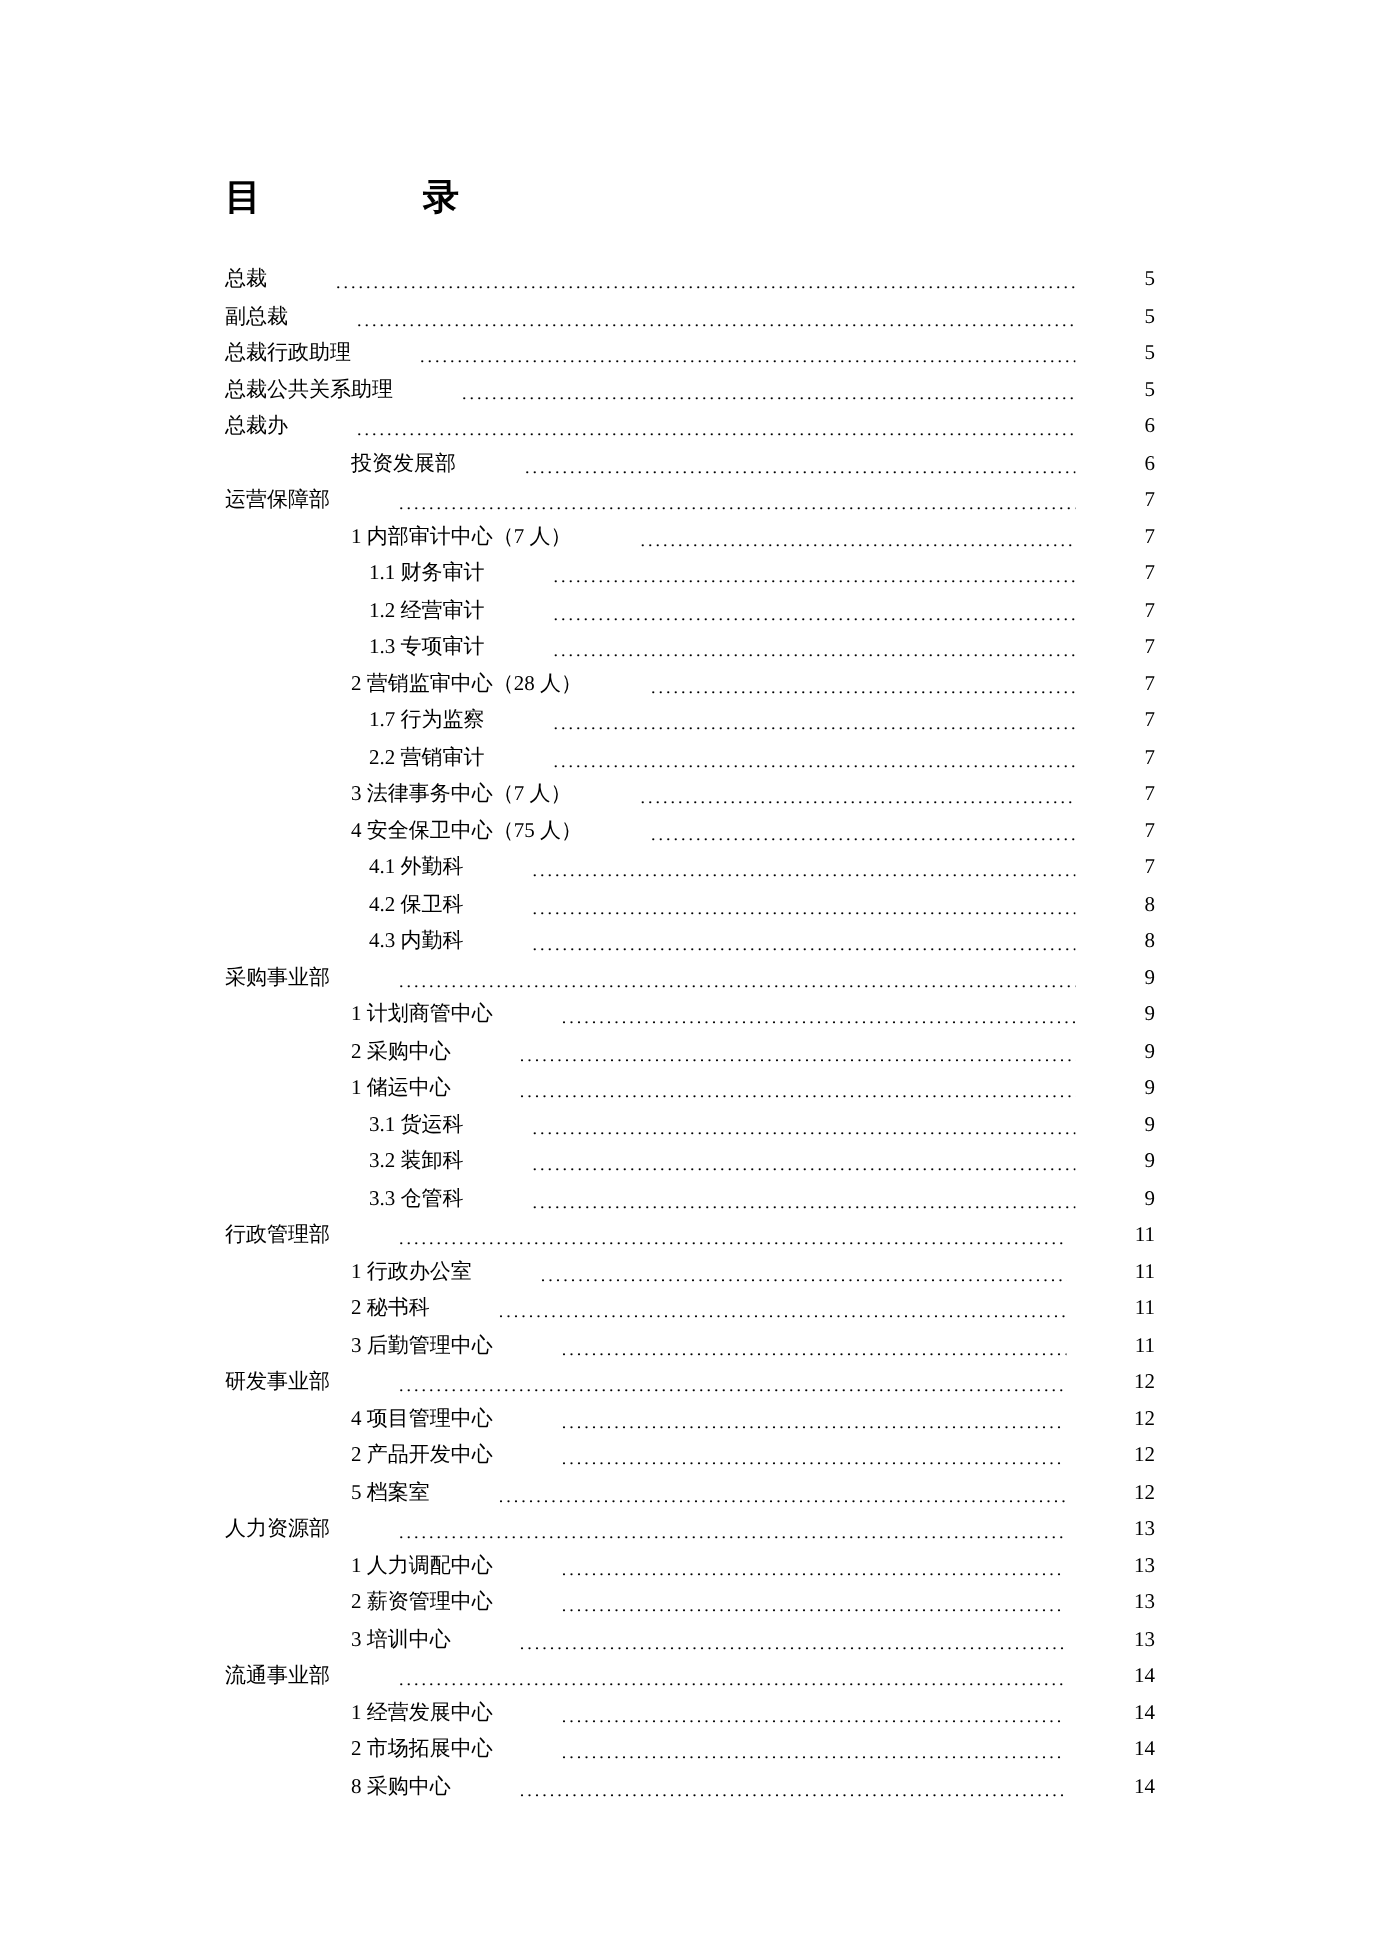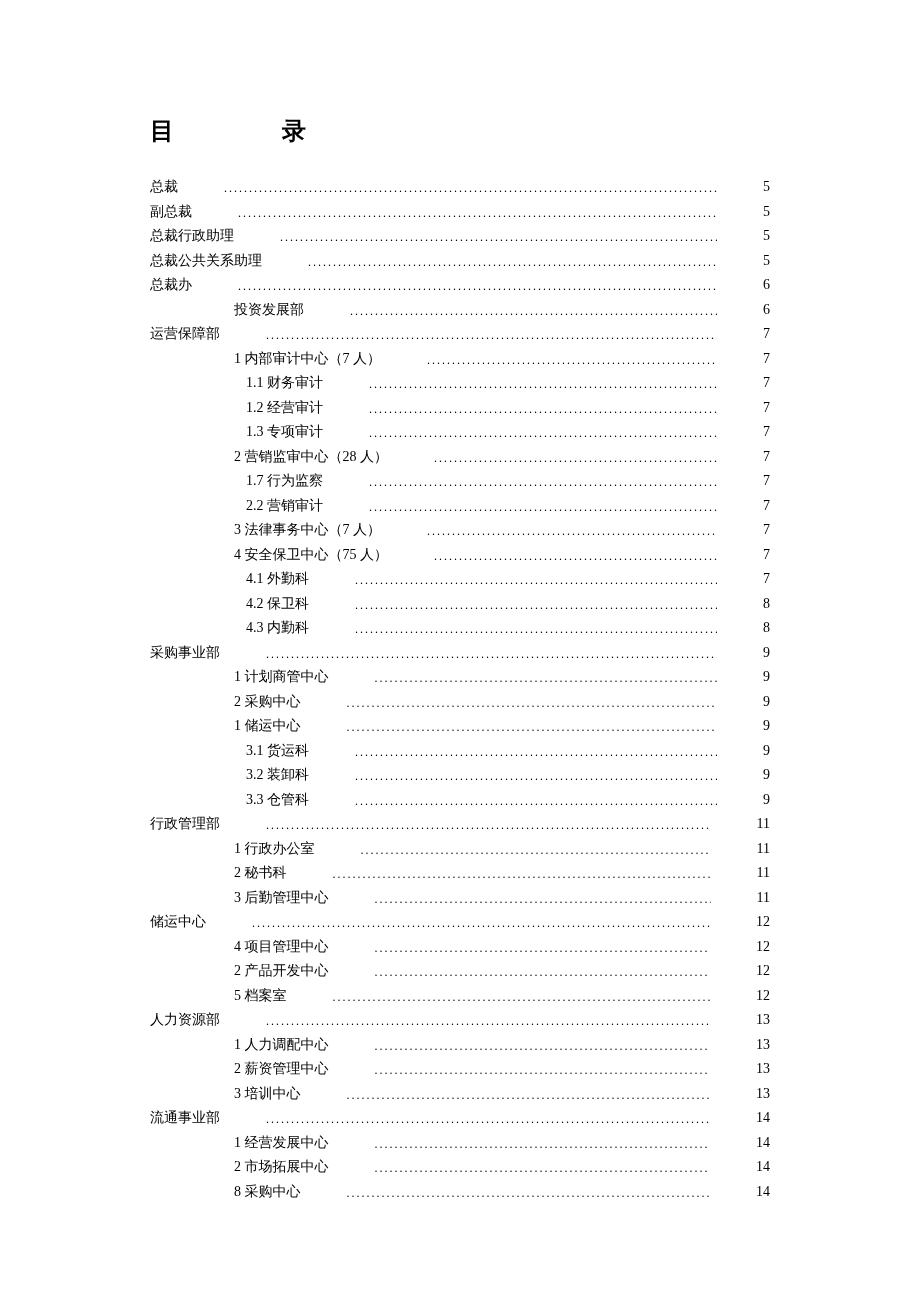--- a/index.html
+++ b/index.html
@@ -221,21 +221,21 @@
         <span class="label">2 秘书科</span>
         <span class="dots"></span>
         <span class="page-num">11</span>
       </div>
       <div class="toc-line level-1">
         <span class="label">3 后勤管理中心</span>
         <span class="dots"></span>
         <span class="page-num">11</span>
       </div>
       <div class="toc-line level-0">
-        <span class="label">储运中心</span>
+        <span class="label">研发事业部</span>
         <span class="dots"></span>
         <span class="page-num">12</span>
       </div>
       <div class="toc-line level-1">
         <span class="label">4 项目管理中心</span>
         <span class="dots"></span>
         <span class="page-num">12</span>
       </div>
       <div class="toc-line level-1">
         <span class="label">2 产品开发中心</span>

